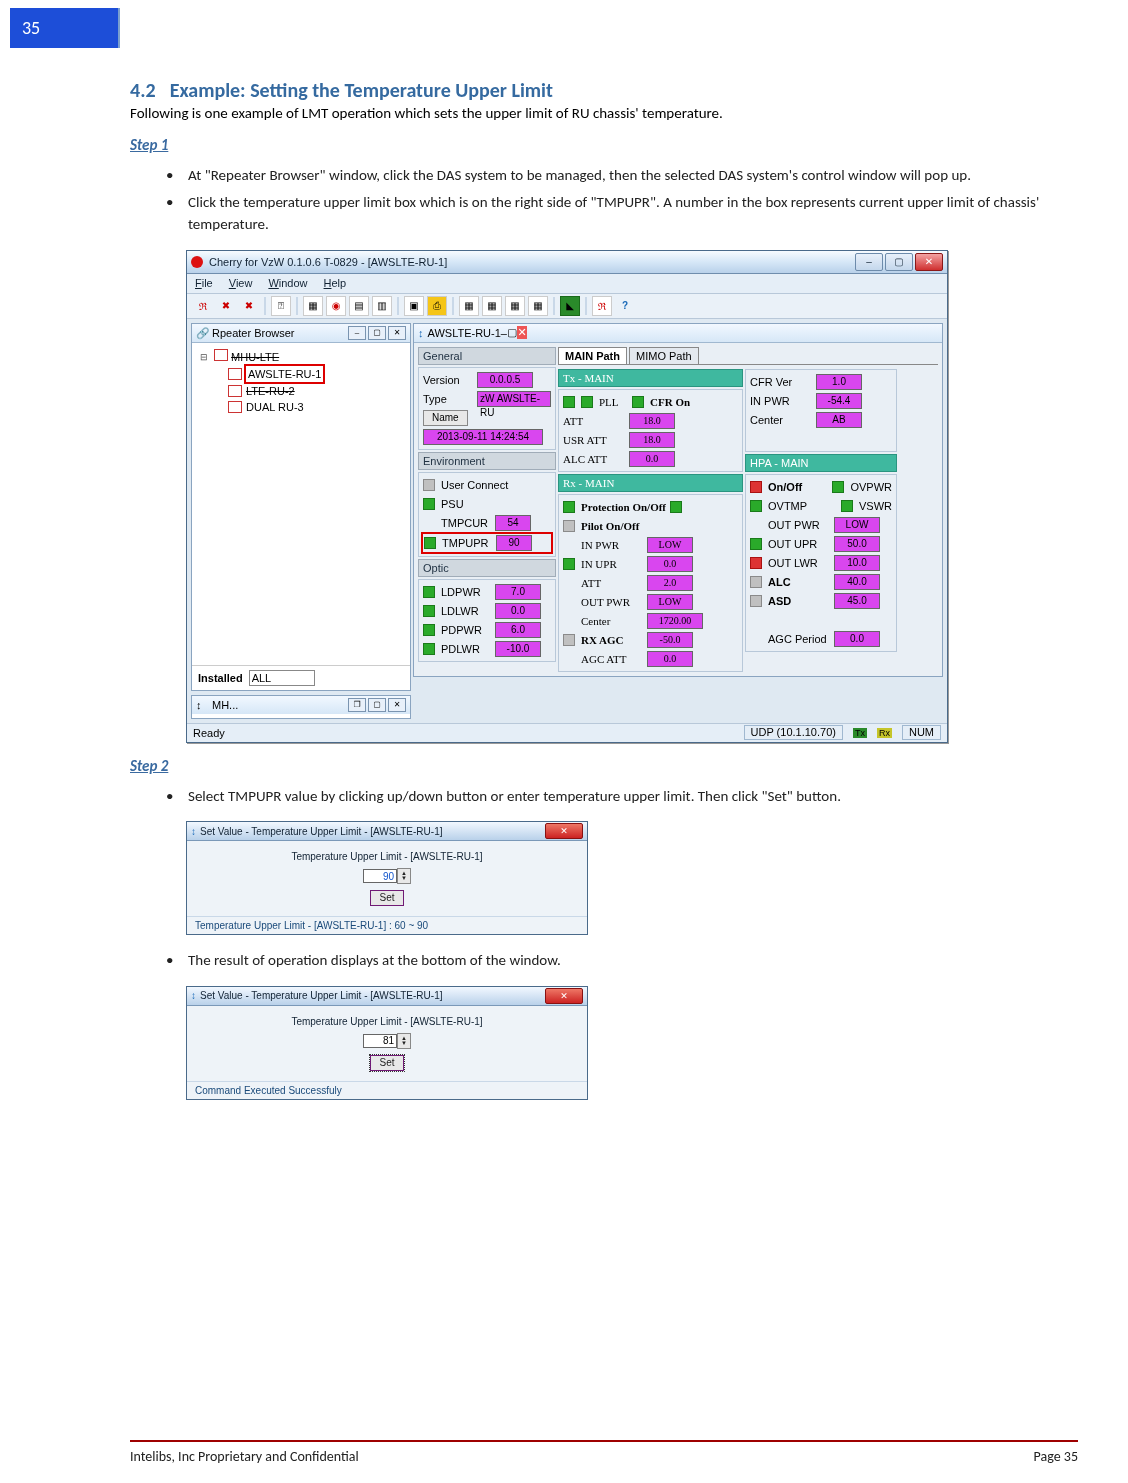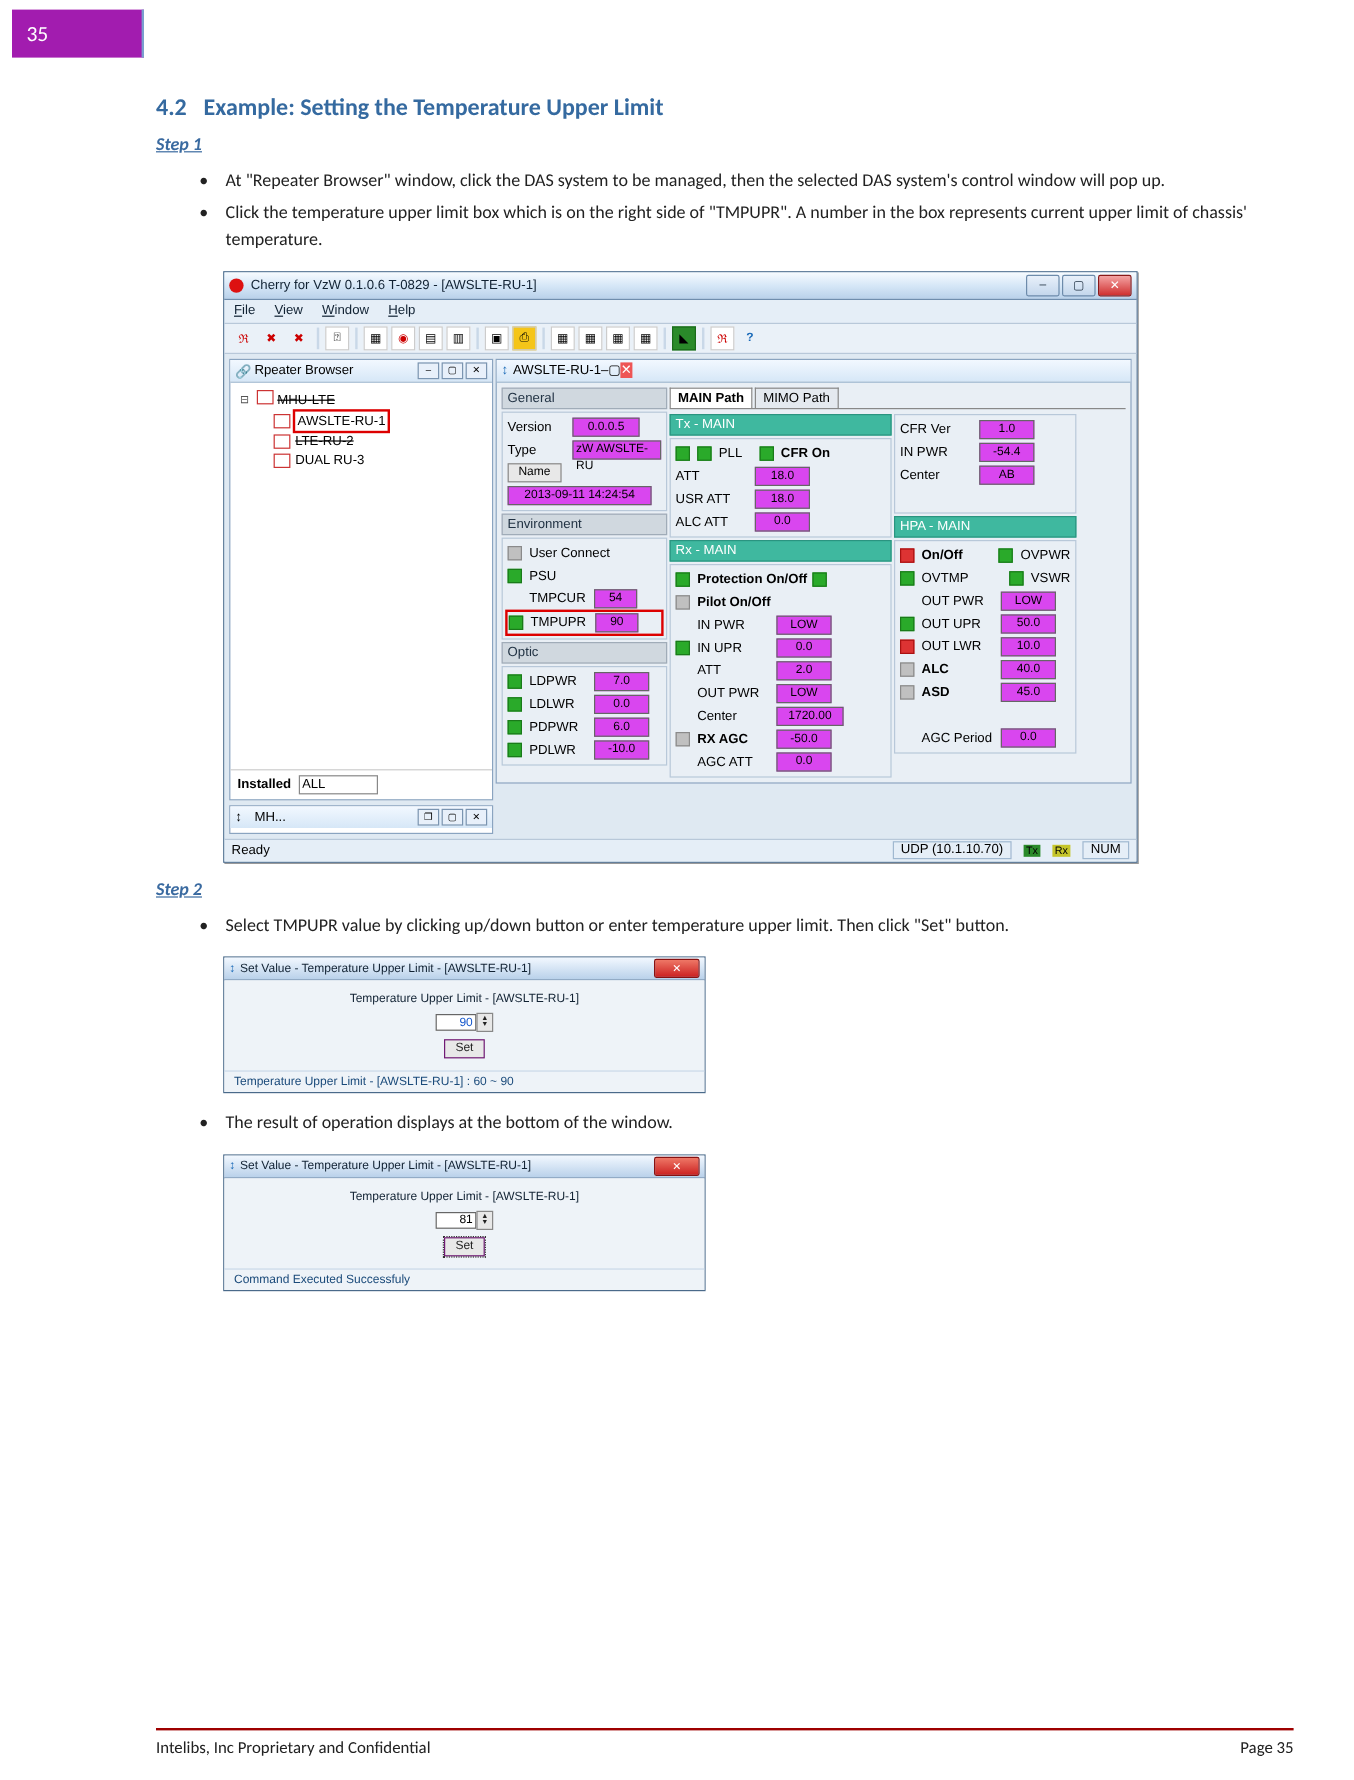--- a/index.html
+++ b/index.html
@@ -1,18 +1,18 @@
 <!DOCTYPE html>
 <html><head>
 <meta charset="utf-8">
 <style>
   html,body{margin:0;padding:0;background:#fff;}
   body{font-family:"Calibri","Segoe UI",sans-serif;font-size:15px;color:#222;width:1128px;}
   .page{position:relative;width:1128px;min-height:1483px;}
-  .pgnum-box{position:absolute;top:8px;left:10px;width:110px;height:40px;background:#a21caf;color:#fff;font-size:18px;display:flex;align-items:center;padding-left:12px;box-sizing:border-box;}
+  .pgnum-box{position:absolute;top:8px;left:10px;width:110px;height:40px;background:#1d4ed8;color:#fff;font-size:18px;display:flex;align-items:center;padding-left:12px;box-sizing:border-box;}
   .pgnum-box::after{content:"";position:absolute;right:0;top:0;bottom:0;width:2px;background:#7a9fcf;}
   .content{position:absolute;top:70px;left:130px;right:50px;}
   .sec-title{color:#356aa0;font-size:20px;font-weight:bold;margin:8px 0 2px;}
   .sec-num{margin-right:14px;}
   .para{font-size:15px;color:#000;margin:2px 0 14px;}
   .step-hdr{color:#3a6aa0;font-style:italic;font-weight:bold;text-decoration:underline;font-size:15px;margin:10px 0 10px;}
   ul.b{list-style:none;padding:0;margin:0 0 14px;}
   ul.b li{position:relative;padding-left:58px;margin:4px 0;font-size:15px;line-height:1.5;}
   ul.b li::before{content:"•";position:absolute;left:36px;top:0;}
   .screenshot{margin:6px 0 14px 56px;}
@@ -57,21 +57,21 @@
   .installed input{width:60px;height:14px;border:1px solid #888;font-size:11px;padding:0 2px;}
   .mdi.small{height:22px;}
   .mdi.small .ttl{border-bottom:none;}
 
   .right-col{flex:1;}
   .panel{border:1px solid #8aa4c0;background:#e9eff5;}
   .panel .ttl{height:18px;display:flex;align-items:center;padding:0 4px;background:linear-gradient(#f2f8ff,#d6e7f7);border-bottom:1px solid #a0b8d0;}
   .panel-body{display:flex;padding:4px;gap:2px;}
   .gcol{display:flex;flex-direction:column;gap:2px;}
   .gcol.c1{width:138px;}
-  .gcol.c2{width:185px;}
+  .gcol.c2{width:185px;font-family:Liberation Serif, serif;}
   .gcol.c3{width:152px;}
   .ghead{background:#d0d8df;border:1px solid #a0acb8;padding:2px 4px;font-size:11px;color:#234;}
   .ghead.teal{background:#3fb89f;color:#fff;font-size:11px;padding:2px 4px;border:1px solid #2a9480;}
   .gbox{border:1px solid #b8c8d9;background:#e9eff5;padding:4px;display:flex;flex-direction:column;gap:3px;}
   .row{display:flex;align-items:center;gap:4px;font-size:11px;height:16px;}
   .lbl{min-width:50px;}
   .lbl2{min-width:62px;}
   .sq{width:10px;height:10px;display:inline-block;margin-right:2px;}
   .sq.g{background:#2aaa2a;border:1px solid #1a7a1a;}
   .sq.gr{background:#c0c0c0;border:1px solid #8a8a8a;}
@@ -108,20 +108,21 @@
 </head>
 <body>
 
 <div class="page">
   <div class="pgnum-box">35</div>
 
   <div class="content">
     <div class="sec-title">
       <span class="sec-num">4.2</span><span>Example: Setting the Temperature Upper Limit</span>
     </div>
+    <div class="para">Following is one example of LMT operation which sets the upper limit of RU chassis' temperature.</div>
 
     <div class="step-hdr">Step 1</div>
     <ul class="b">
       <li>At "Repeater Browser" window, click the DAS system to be managed, then the selected DAS system's control window will pop up.</li>
       <li>Click the temperature upper limit box which is on the right side of "TMPUPR". A number in the box represents current upper limit of chassis' temperature.</li>
     </ul>
 
     <div class="screenshot">
       <div class="win">
         <div class="win-titlebar">

